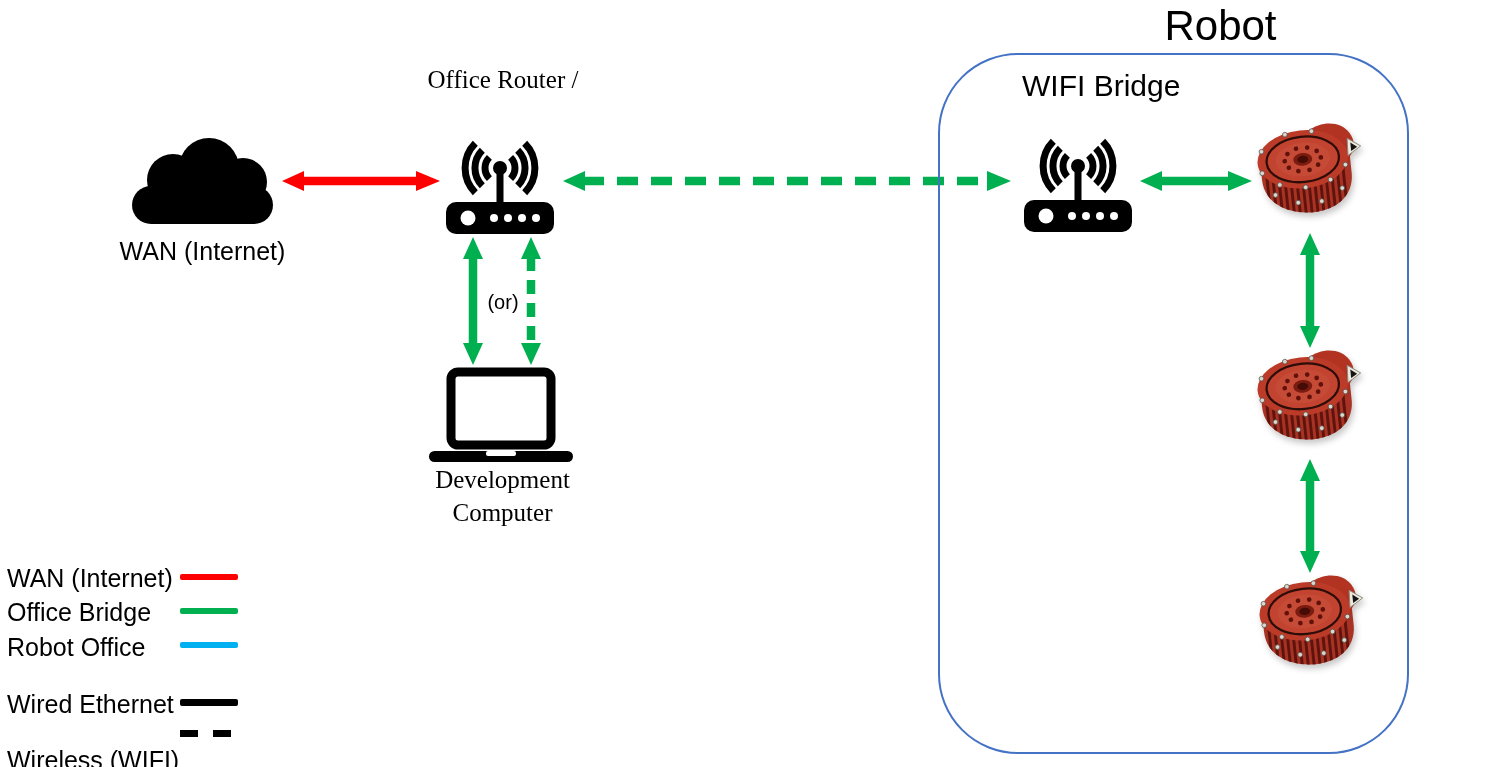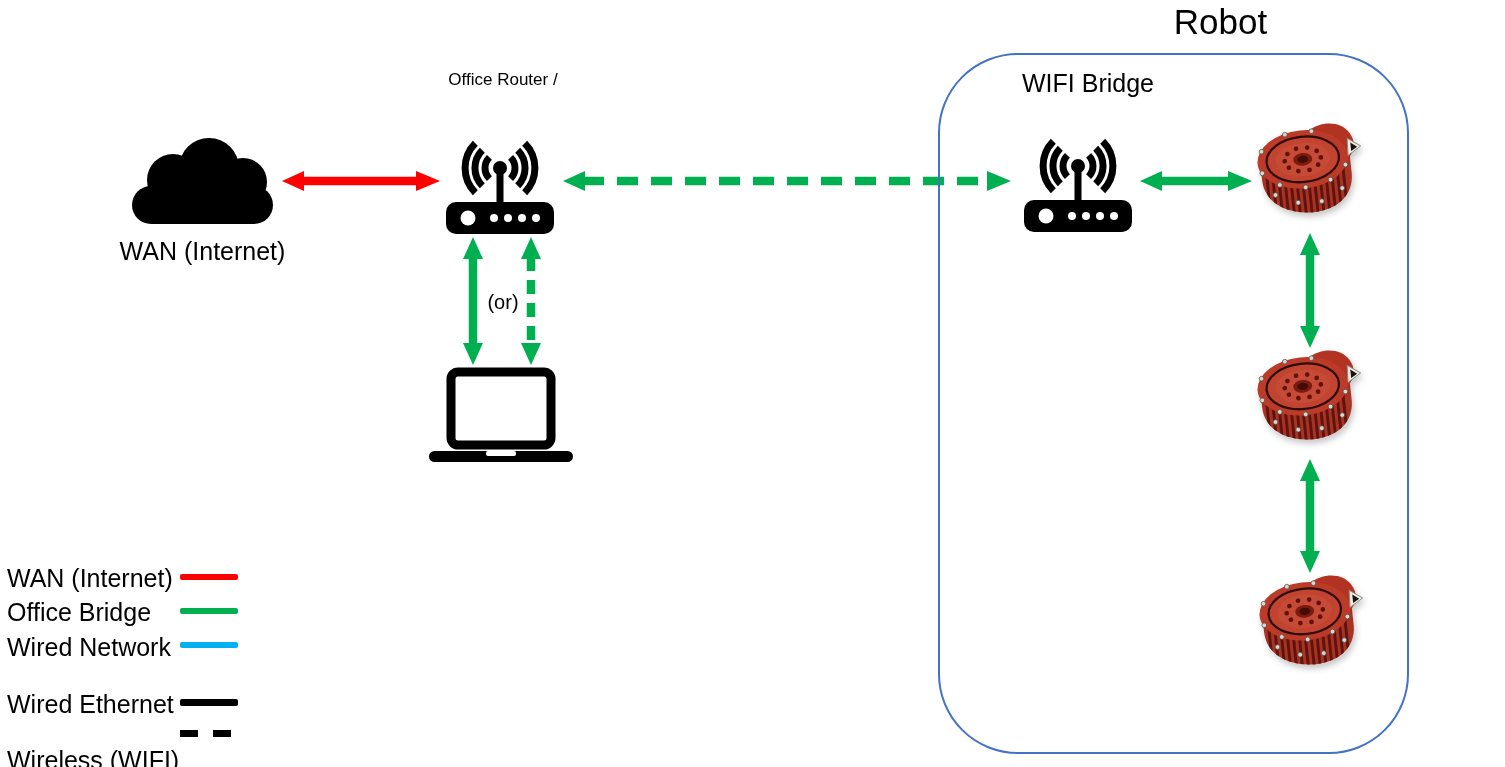--- a/index.html
+++ b/index.html
@@ -2,29 +2,29 @@
 <html><head>
 <meta charset="utf-8">
 <style>
   html,body { margin:0; padding:0; background:#fff; }
   .canvas {
     position:relative; width:1505px; height:767px; background:#ffffff;
     font-family:"Liberation Sans", sans-serif; color:#000; overflow:hidden;
   }
   .abs { position:absolute; }
   .label { color:#000; text-align:center; }
-  .fs25 { font-size:17px; line-height:32px; }
+  .fs25 { font-size:25px; line-height:32px;font-family:Liberation Serif, serif; }
 
   
   .wan-label   { left:105px; top:237px; width:195px; font-size:25px; }
   .router-label{ left:398px; top:64px;  width:210px; }
   .or-label    { left:470px; top:291px; width:66px;  font-size:20px; }
   .dev-label   { left:400px; top:463px; width:205px; line-height:33px; }
-  .bridge-label{ left:1022px; top:69px; font-size:25px; text-align:left; }
-  .robot-title { left:1098px; top:2px; width:245px; font-size:35px; }
+  .bridge-label{ left:1022px; top:69px; font-size:30px; text-align:left; }
+  .robot-title { left:1098px; top:2px; width:245px; font-size:42px; }
 
   
   .cloud-svg  { left:130px;  top:137px; }
   .router-svg { left:444px;  top:122px; }
   .bridge-svg { left:1022px; top:120px; }
   .laptop-svg { left:427px;  top:367px; }
   .act-svg    { filter: drop-shadow(2px 4px 3px rgba(0,0,0,0.22)); }
   .act1 { left:1248px; top:119px; }
   .act2 { left:1248px; top:346px; }
   .act3 { left:1250px; top:571px; }
@@ -179,20 +179,24 @@
     <polygon points="13,2 3,24 23,24"></polygon>
     <polygon points="13,130 3,108 23,108"></polygon>
   </svg>
   <div class="abs label or-label">(or)</div>
 
   <svg class="abs laptop-svg" width="148" height="96" viewBox="0 0 148 96">
     <rect x="24" y="5" width="100" height="73" rx="7" fill="#fff" stroke="#000" stroke-width="9"></rect>
     <rect x="2" y="84" width="144" height="11" rx="5.5" fill="#000"></rect>
     <rect x="59" y="84" width="30" height="5" rx="2" fill="#fff"></rect>
   </svg>
+  <div class="abs label dev-label fs25">
+    <div>Development</div>
+    <div>Computer</div>
+  </div>
 
   <svg class="arrow green" style="left:561px; top:168px;" width="452" height="26">
     <line x1="22" y1="13" x2="428" y2="13" stroke-dasharray="21 13"></line>
     <polygon points="2,13 24,3 24,23"></polygon>
     <polygon points="450,13 426,3 426,23"></polygon>
   </svg>
 
   <div class="abs robot-box"></div>
   <div class="abs label robot-title">Robot</div>
 
@@ -229,21 +233,21 @@
     <polygon points="13,116 3,94 23,94"></polygon>
   </svg>
 
   <div>
     <div class="legend-label lg1">WAN (Internet)</div>
     <div class="swatch sw-red"></div>
 
     <div class="legend-label lg2">Office Bridge</div>
     <div class="swatch sw-green"></div>
 
-    <div class="legend-label lg3">Wired Network</div>
+    <div class="legend-label lg3">Robot Office</div>
     <div class="swatch sw-cyan"></div>
 
     <div class="legend-label lg4">Wired Ethernet</div>
     <div class="swatch sw-black"></div>
 
     <div class="legend-label lg5">Wireless (WIFI)</div>
     <div class="swatch sw-dash"></div>
   </div>
 
 </div>

